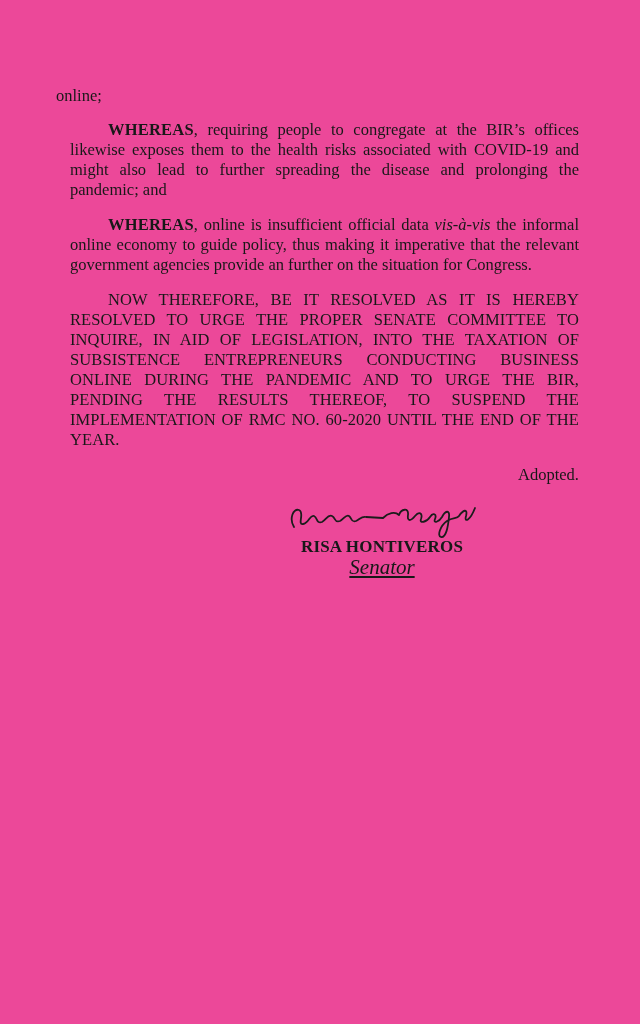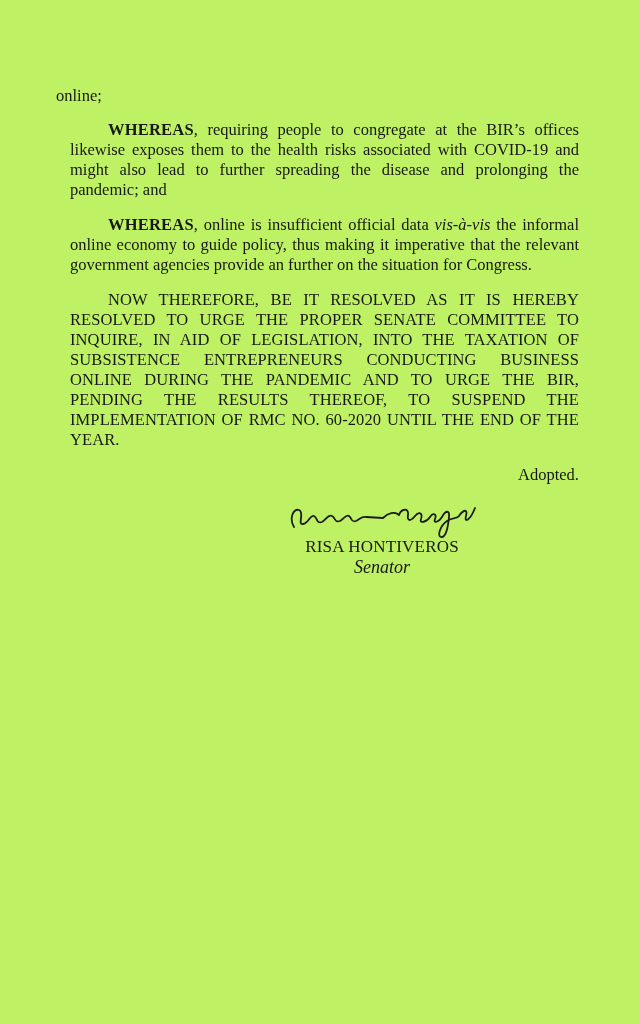--- a/index.html
+++ b/index.html
@@ -4,21 +4,21 @@
 <style>
   html, body {
     margin: 0;
     padding: 0;
     background: #ffffff;
   }
   .page {
     position: relative;
     width: 640px;
     height: 1024px;
-    background: #bef264;
+    background: #ec4899;
     overflow: hidden;
     font-family: "Liberation Serif", serif;
     color: #181818;
   }
   .doc {
     position: absolute;
     left: 56px;
     top: 86px;
     width: 523px;
     font-size: 16.5px;
@@ -47,29 +47,30 @@
   .sig-block {
     margin-left: 182px;
     width: 288px;
     text-align: center;
   }
   .sig-scrawl {
     display: block;
     margin: 0 auto -6px auto;
   }
   .sig-name {
-    font-weight: normal;
+    font-weight: bold;
     font-size: 17px;
     line-height: 20px;
     letter-spacing: 0.2px;
   }
   .sig-title {
     font-style: italic;
-    font-size: 18px;
+    font-size: 21px;
     line-height: 21px;
+    text-decoration: underline;
   }
 </style>
 </head>
 <body>
 
 <div class="page">
   <div class="doc">
 
     <p class="frag">online;</p>
 

